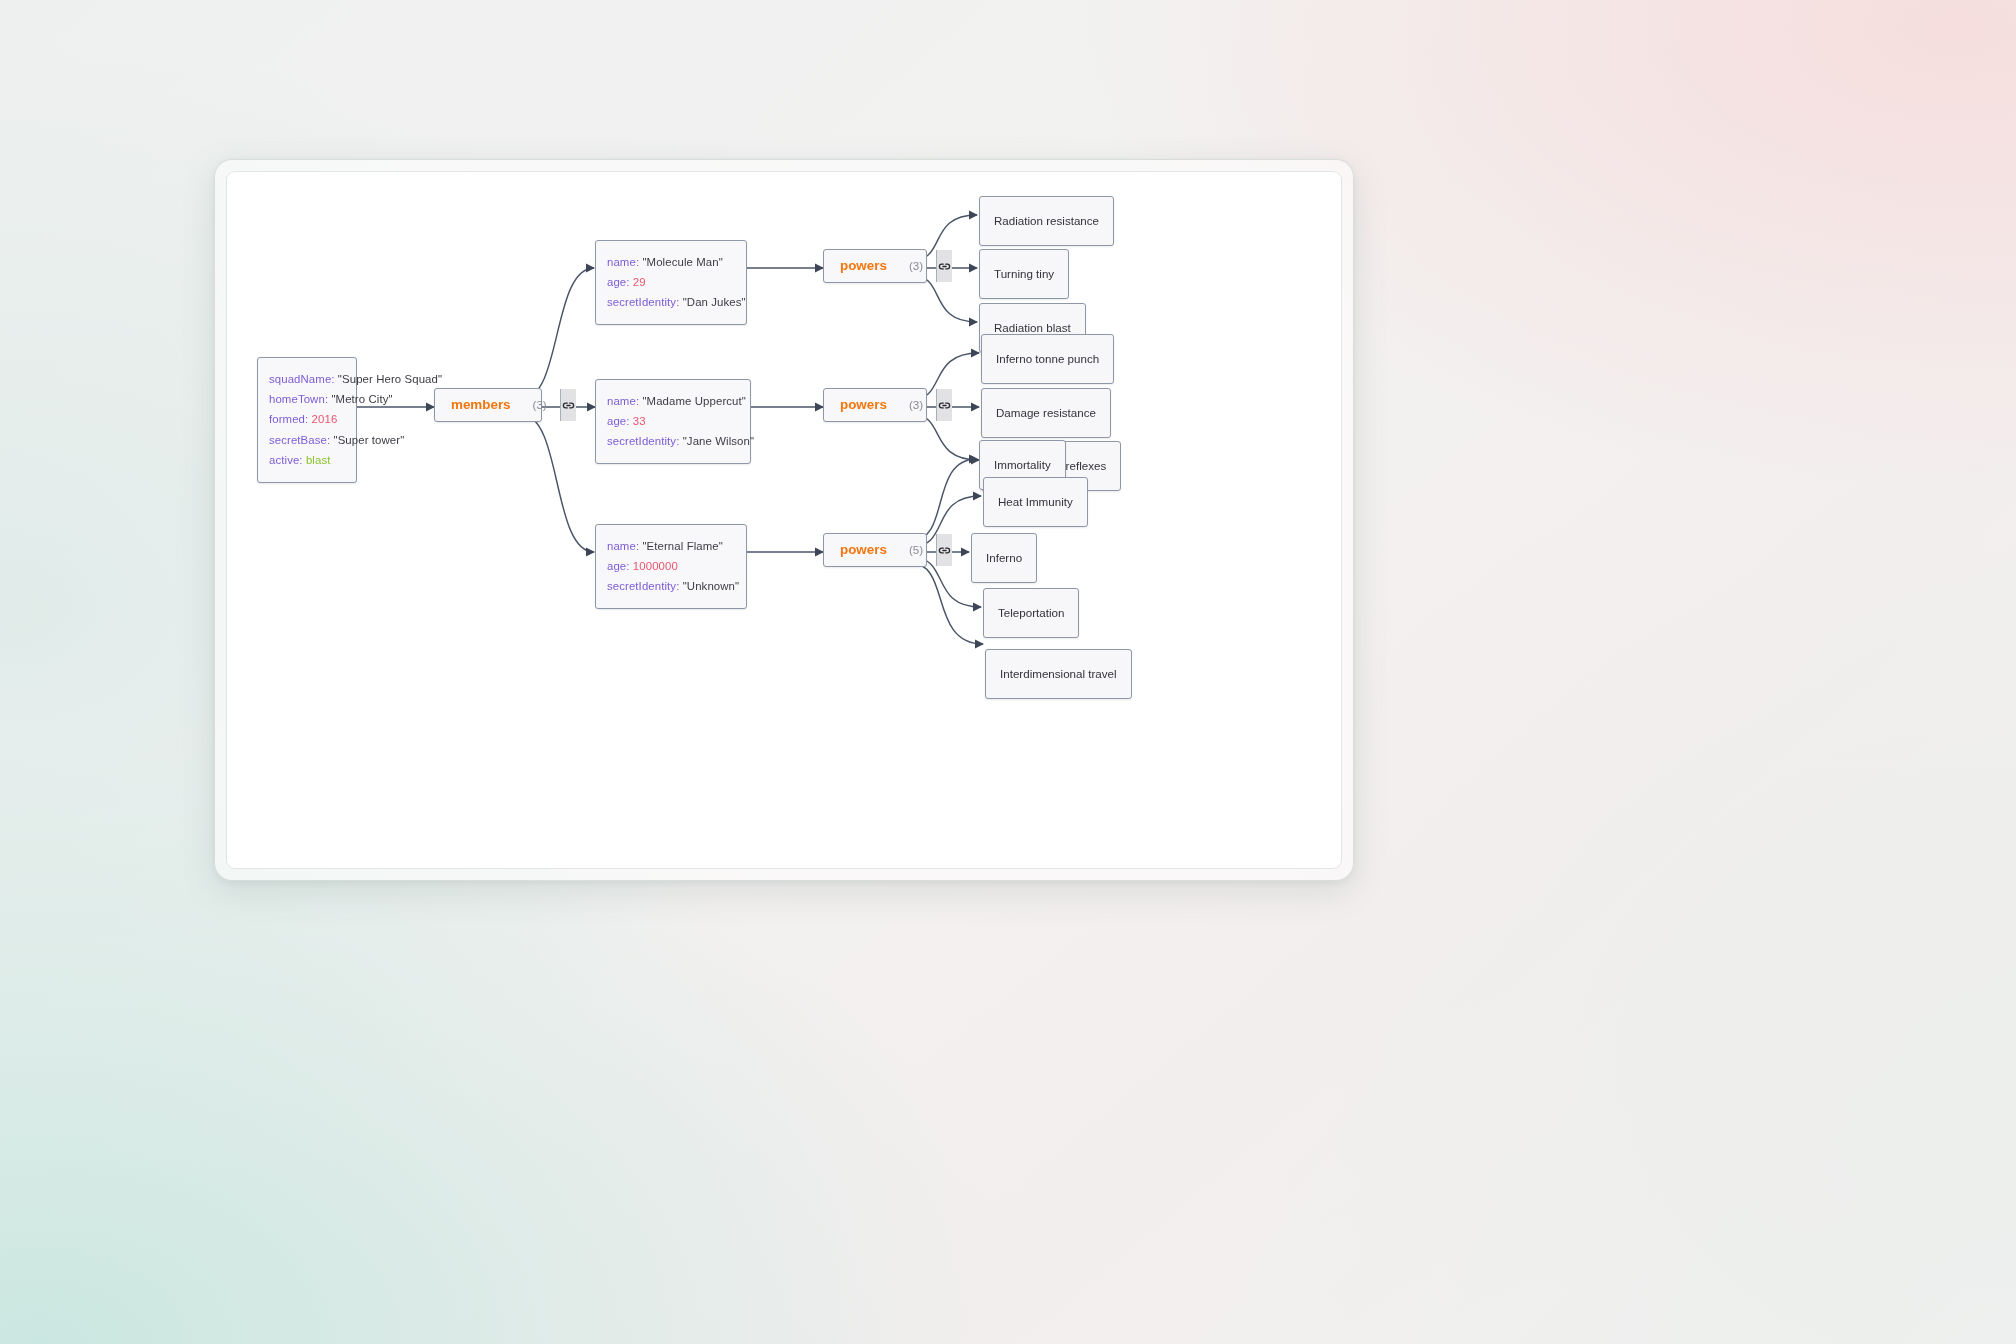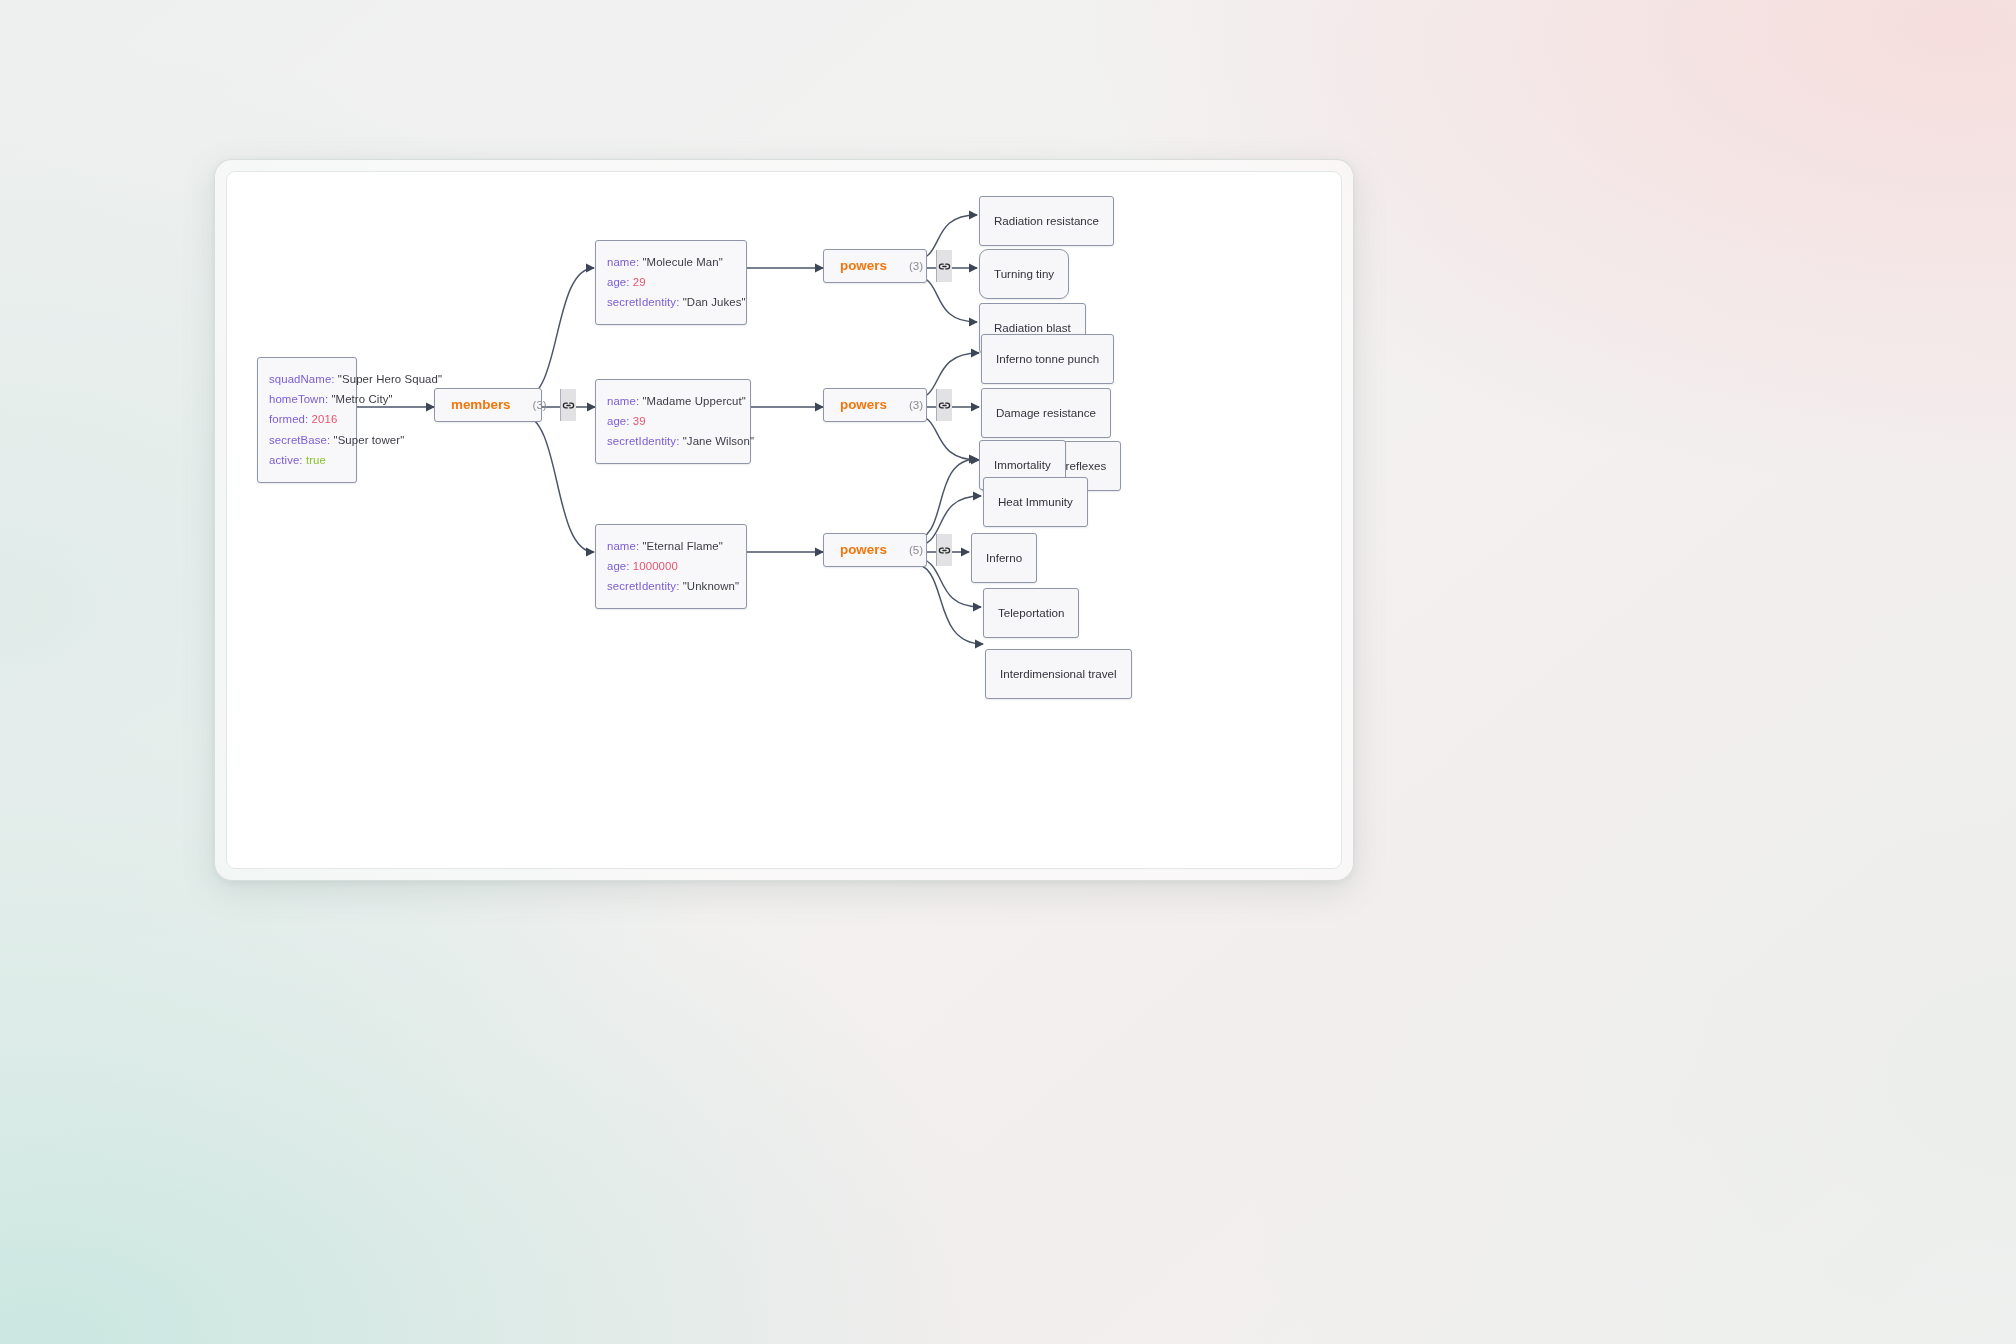--- a/index.html
+++ b/index.html
@@ -155,21 +155,21 @@
       <div class="row">
         <span class="k">formed</span><span class="k">:</span>
         <span class="v-n">2016</span>
       </div>
       <div class="row">
         <span class="k">secretBase</span><span class="k">:</span>
         <span class="v-s">"Super tower"</span>
       </div>
       <div class="row">
         <span class="k">active</span><span class="k">:</span>
-        <span class="v-b">true</span>
+        <span class="v-b">blast</span>
       </div>
     </div>
 
     <div class="node parent-node" id="members-group" style="left:207px; top:216px; width:108px;">
       <div class="pn-main">
         <span class="pn-label">members</span>
         <span class="pn-count">(3)</span>
       </div>
       <div class="pn-handle">
         <svg width="15" height="15" viewBox="0 0 24 24" fill="none" stroke="#2b2b31" stroke-width="2.1" stroke-linecap="round">
@@ -195,21 +195,21 @@
       </div>
     </div>
 
     <div class="node record-node" id="member-1" style="left:368px; top:207px; width:156px;">
       <div class="row">
         <span class="k">name</span><span class="k">:</span>
         <span class="v-s">"Madame Uppercut"</span>
       </div>
       <div class="row">
         <span class="k">age</span><span class="k">:</span>
-        <span class="v-n">39</span>
+        <span class="v-n">33</span>
       </div>
       <div class="row">
         <span class="k">secretIdentity</span><span class="k">:</span>
         <span class="v-s">"Jane Wilson"</span>
       </div>
     </div>
 
     <div class="node record-node" id="member-2" style="left:368px; top:352px; width:152px;">
       <div class="row">
         <span class="k">name</span><span class="k">:</span>
@@ -263,21 +263,21 @@
           <path d="M9.5 12 h5"></path>
           <path d="M10 8.2 H7.6 a3.8 3.8 0 0 0 0 7.6 H10"></path>
           <path d="M14 8.2 h2.4 a3.8 3.8 0 0 1 0 7.6 H14"></path>
         </svg>
       </div>
     </div>
 
     <div class="node leaf-node" style="left:752px; top:24px;">
       <span>Radiation resistance</span>
     </div>
-    <div class="node leaf-node" style="left:752px; top:77px;border-radius:9px;">
+    <div class="node leaf-node" style="left:752px; top:77px;">
       <span>Turning tiny</span>
     </div>
     <div class="node leaf-node" style="left:752px; top:131px;">
       <span>Radiation blast</span>
     </div>
 
     <div class="node leaf-node" style="left:754px; top:162px;">
       <span>Inferno tonne punch</span>
     </div>
     <div class="node leaf-node" style="left:754px; top:216px;">

